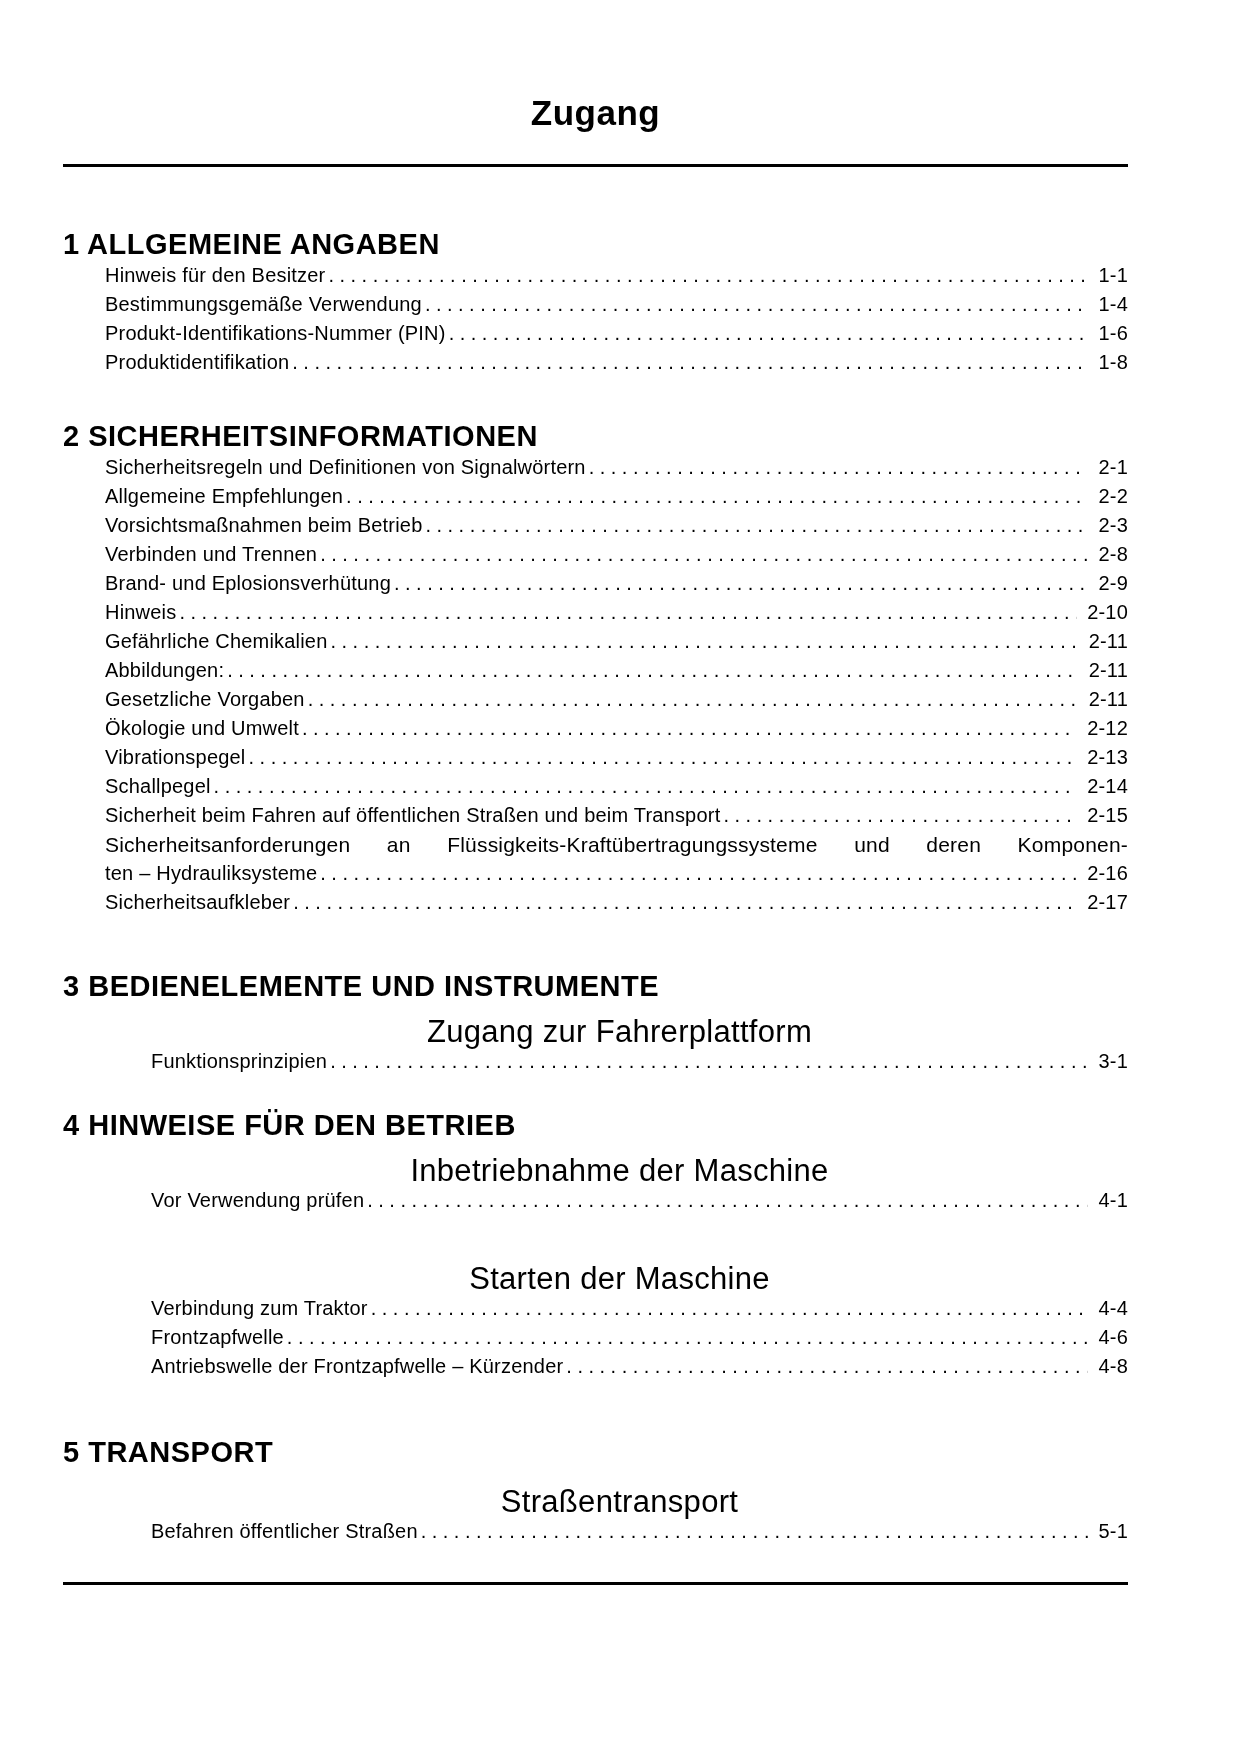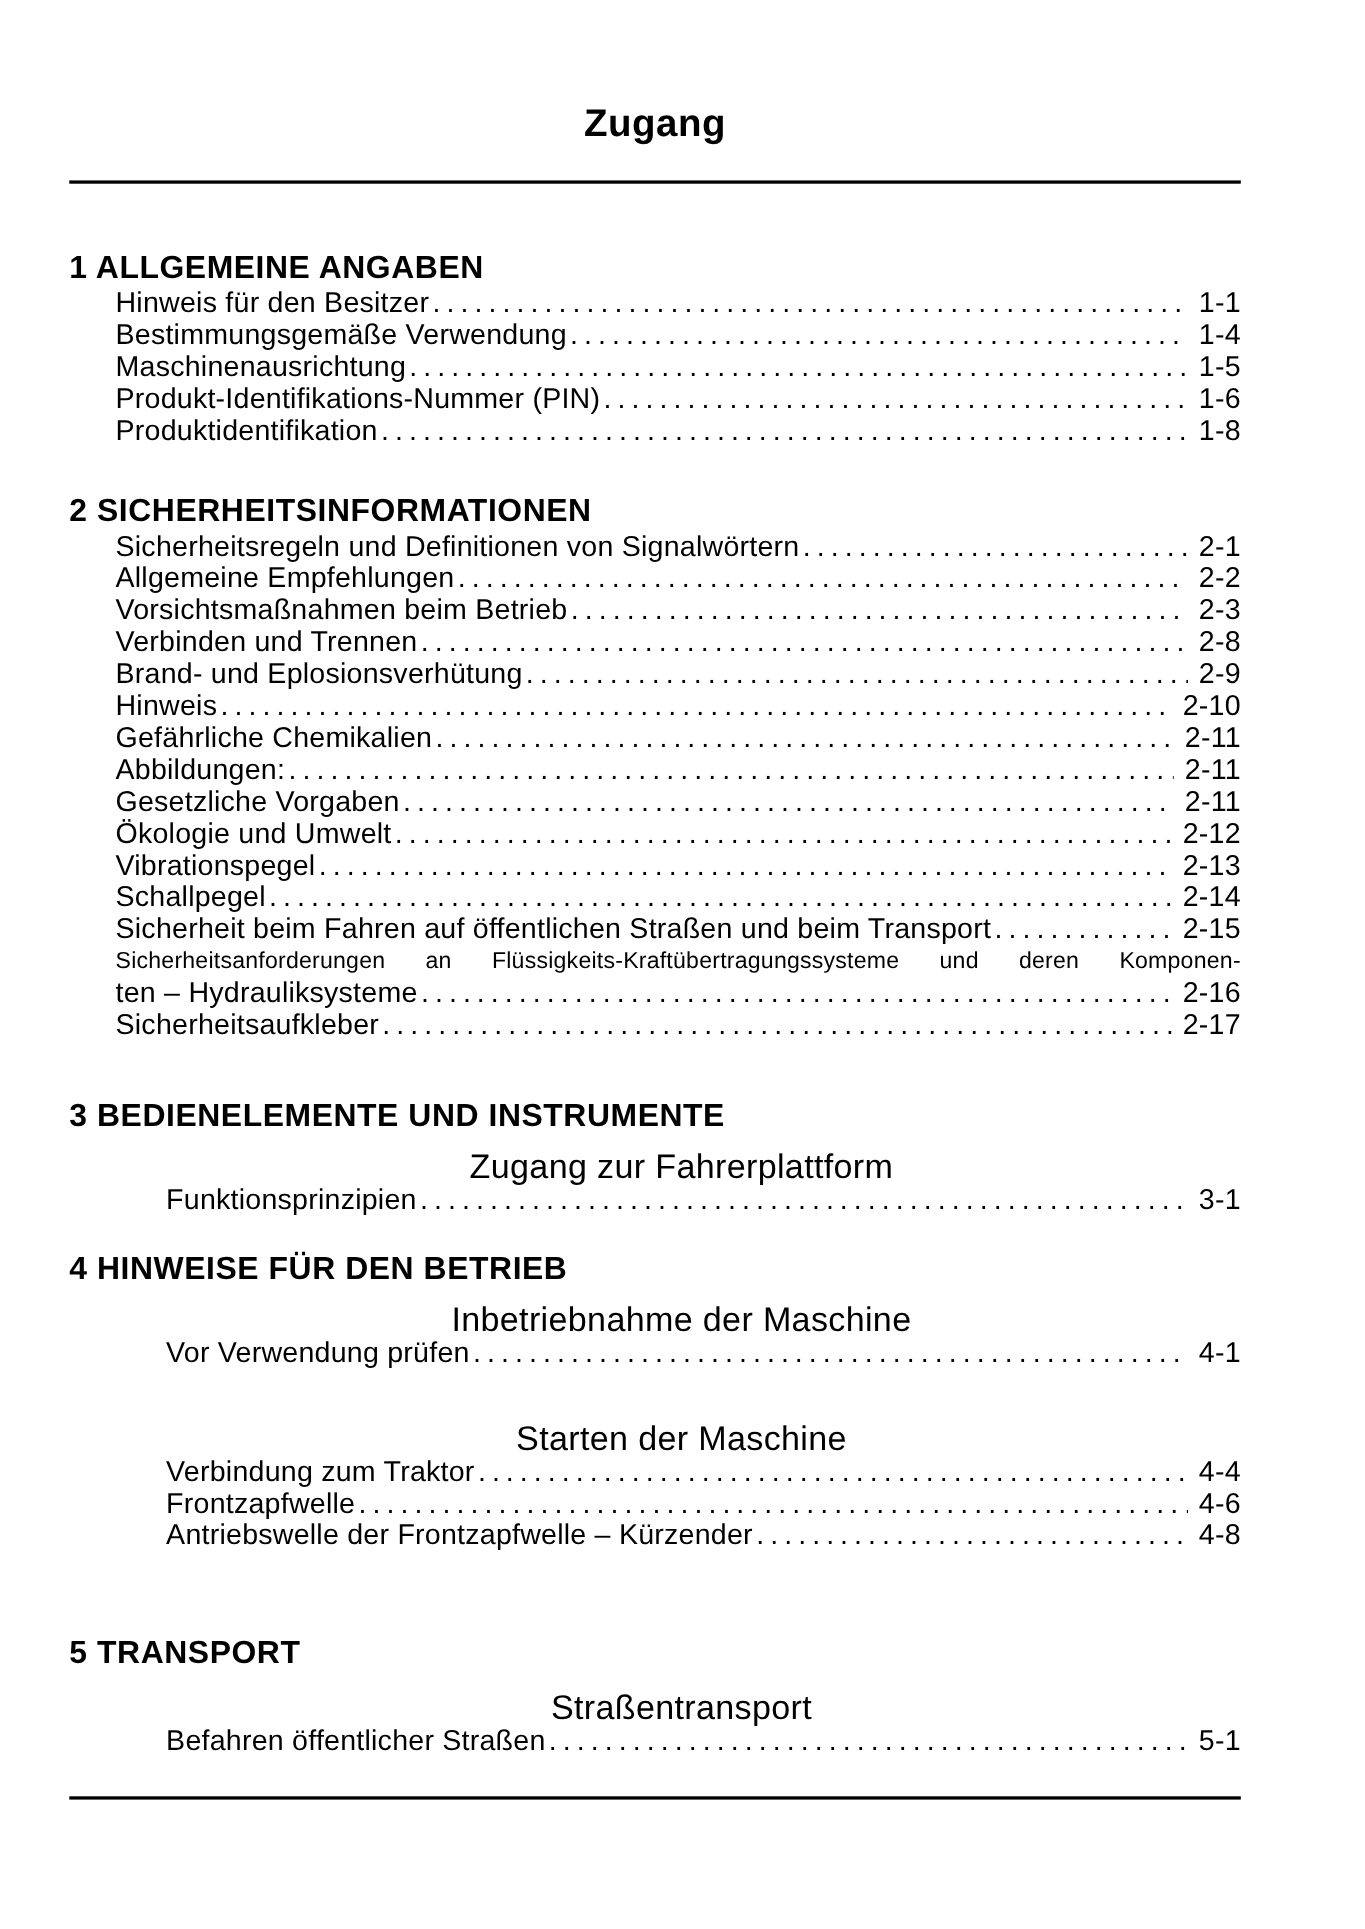--- a/index.html
+++ b/index.html
@@ -38,39 +38,39 @@
     font-size: 29px;
     line-height: 34px;
     font-weight: 700;
     letter-spacing: 0.5px;
     white-space: nowrap;
   }
   .mt-ch1 { margin-top: 60px; }
   .mt-ch2 { margin-top: 42px; }
   .mt-ch3 { margin-top: 52px; }
   .mt-ch4 { margin-top: 32px; }
-  .mt-ch5 { margin-top: 76px; }
+  .mt-ch5 { margin-top: 54px; }
 
   .subheading {
     font-size: 31px;
     line-height: 30px;
     font-weight: 400;
     letter-spacing: 0.3px;
     padding-left: 48px;
     margin-top: 14px;
     white-space: nowrap;
     text-align: center;
   }
   .subheading.gap-big { margin-top: 49px; }
   .subheading.gap-mid { margin-top: 18px; }
 
   .row {
     display: flex;
     align-items: baseline;
-    font-size: 26px;
+    font-size: 20px;
     line-height: 29px;
     letter-spacing: 0.2px;
   }
   .row.l1 { padding-left: 42px; }
   .row.l2 { padding-left: 88px; }
   .lbl { white-space: nowrap; }
   .dots {
     flex: 1 1 auto;
     overflow: hidden;
     white-space: nowrap;
@@ -107,25 +107,20 @@
       <span class="lbl">Hinweis für den Besitzer</span>
       <span class="dots"></span>
       <span class="pg">1-1</span>
     </div>
     <div class="row l1">
       <span class="lbl">Bestimmungsgemäße Verwendung</span>
       <span class="dots"></span>
       <span class="pg">1-4</span>
     </div>
     <div class="row l1">
-      <span class="lbl">Maschinenausrichtung</span>
-      <span class="dots"></span>
-      <span class="pg">1-5</span>
-    </div>
-    <div class="row l1">
       <span class="lbl">Produkt-Identifikations-Nummer (PIN)</span>
       <span class="dots"></span>
       <span class="pg">1-6</span>
     </div>
     <div class="row l1">
       <span class="lbl">Produktidentifikation</span>
       <span class="dots"></span>
       <span class="pg">1-8</span>
     </div>
   </div>

